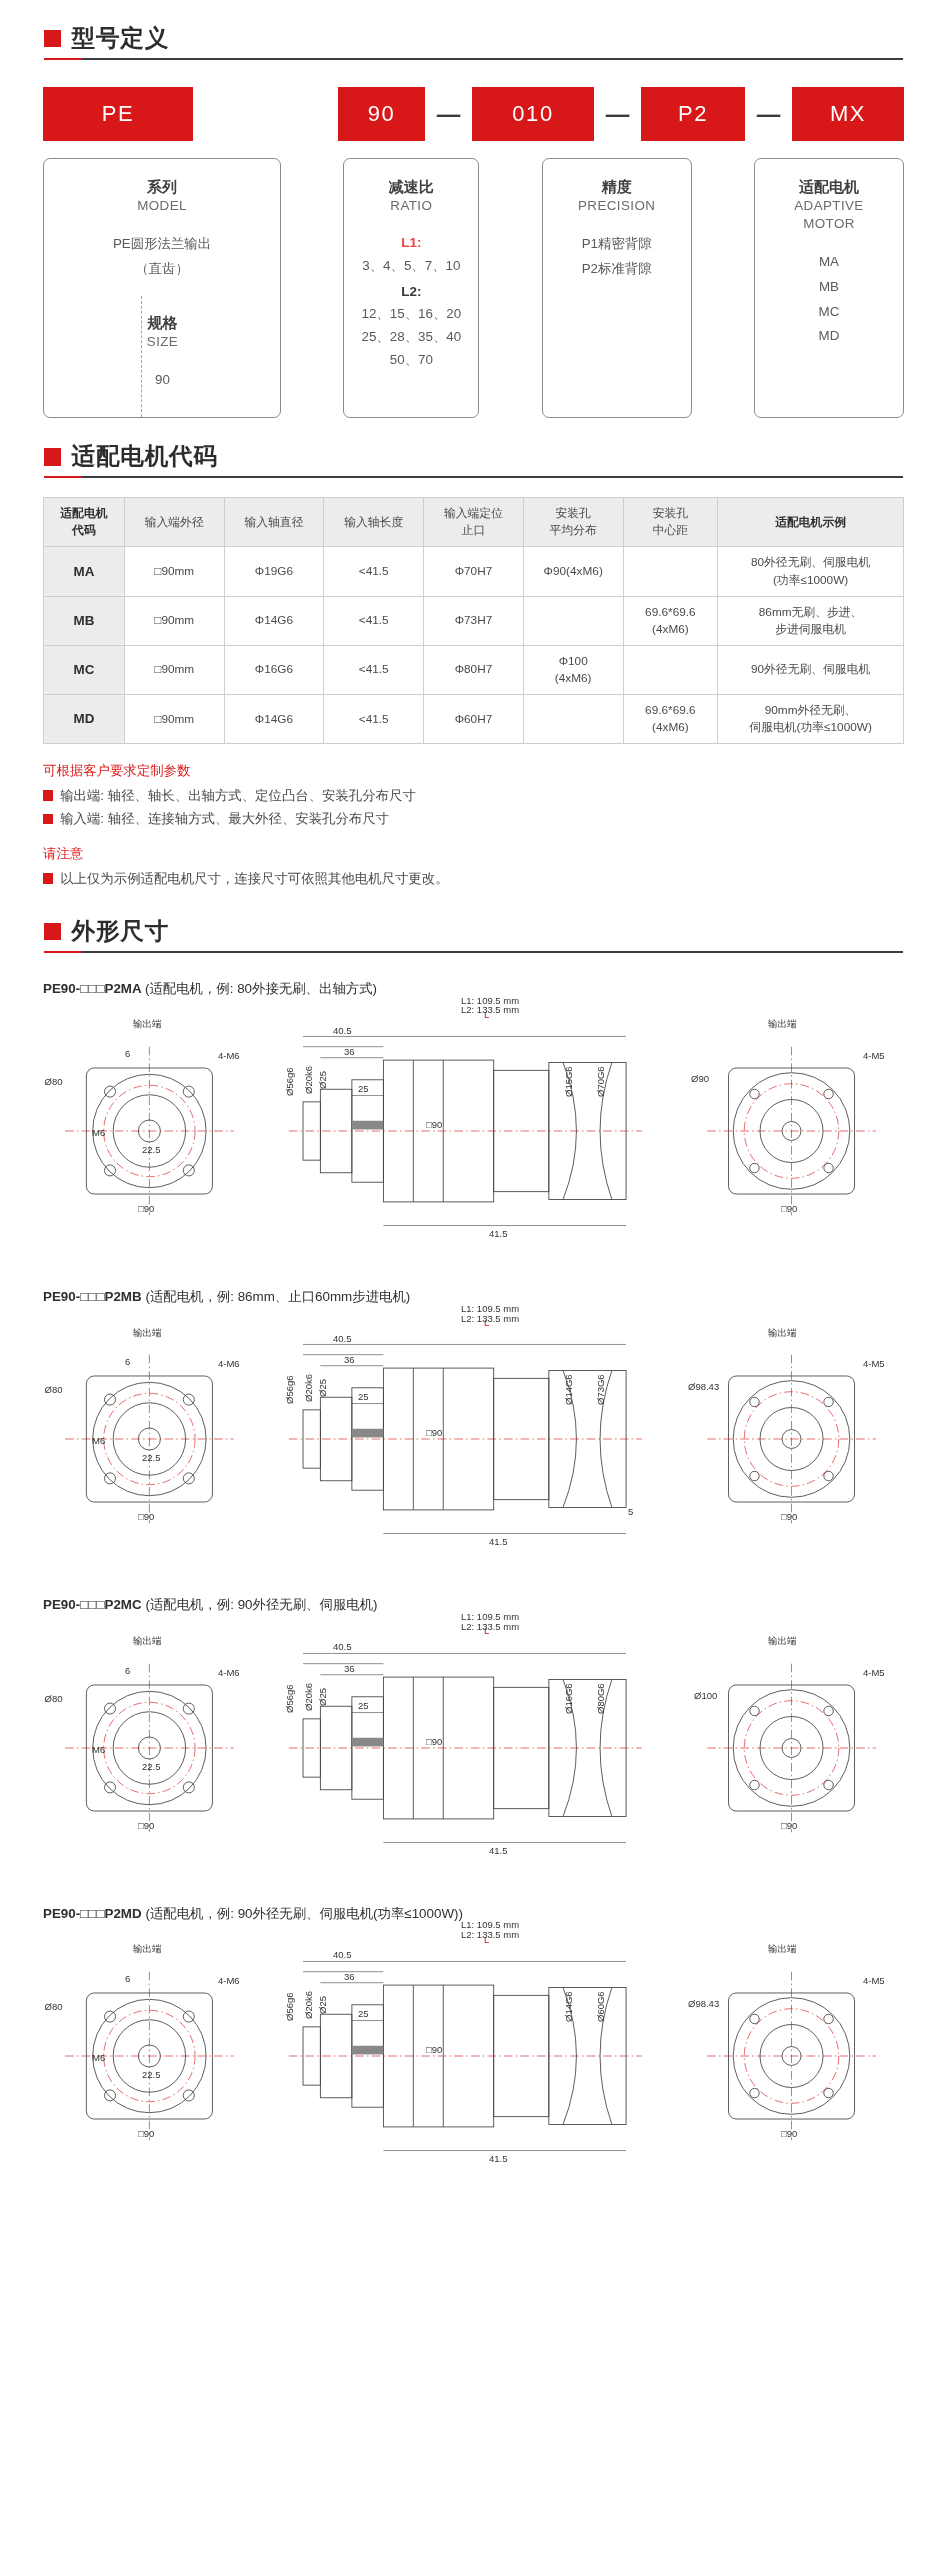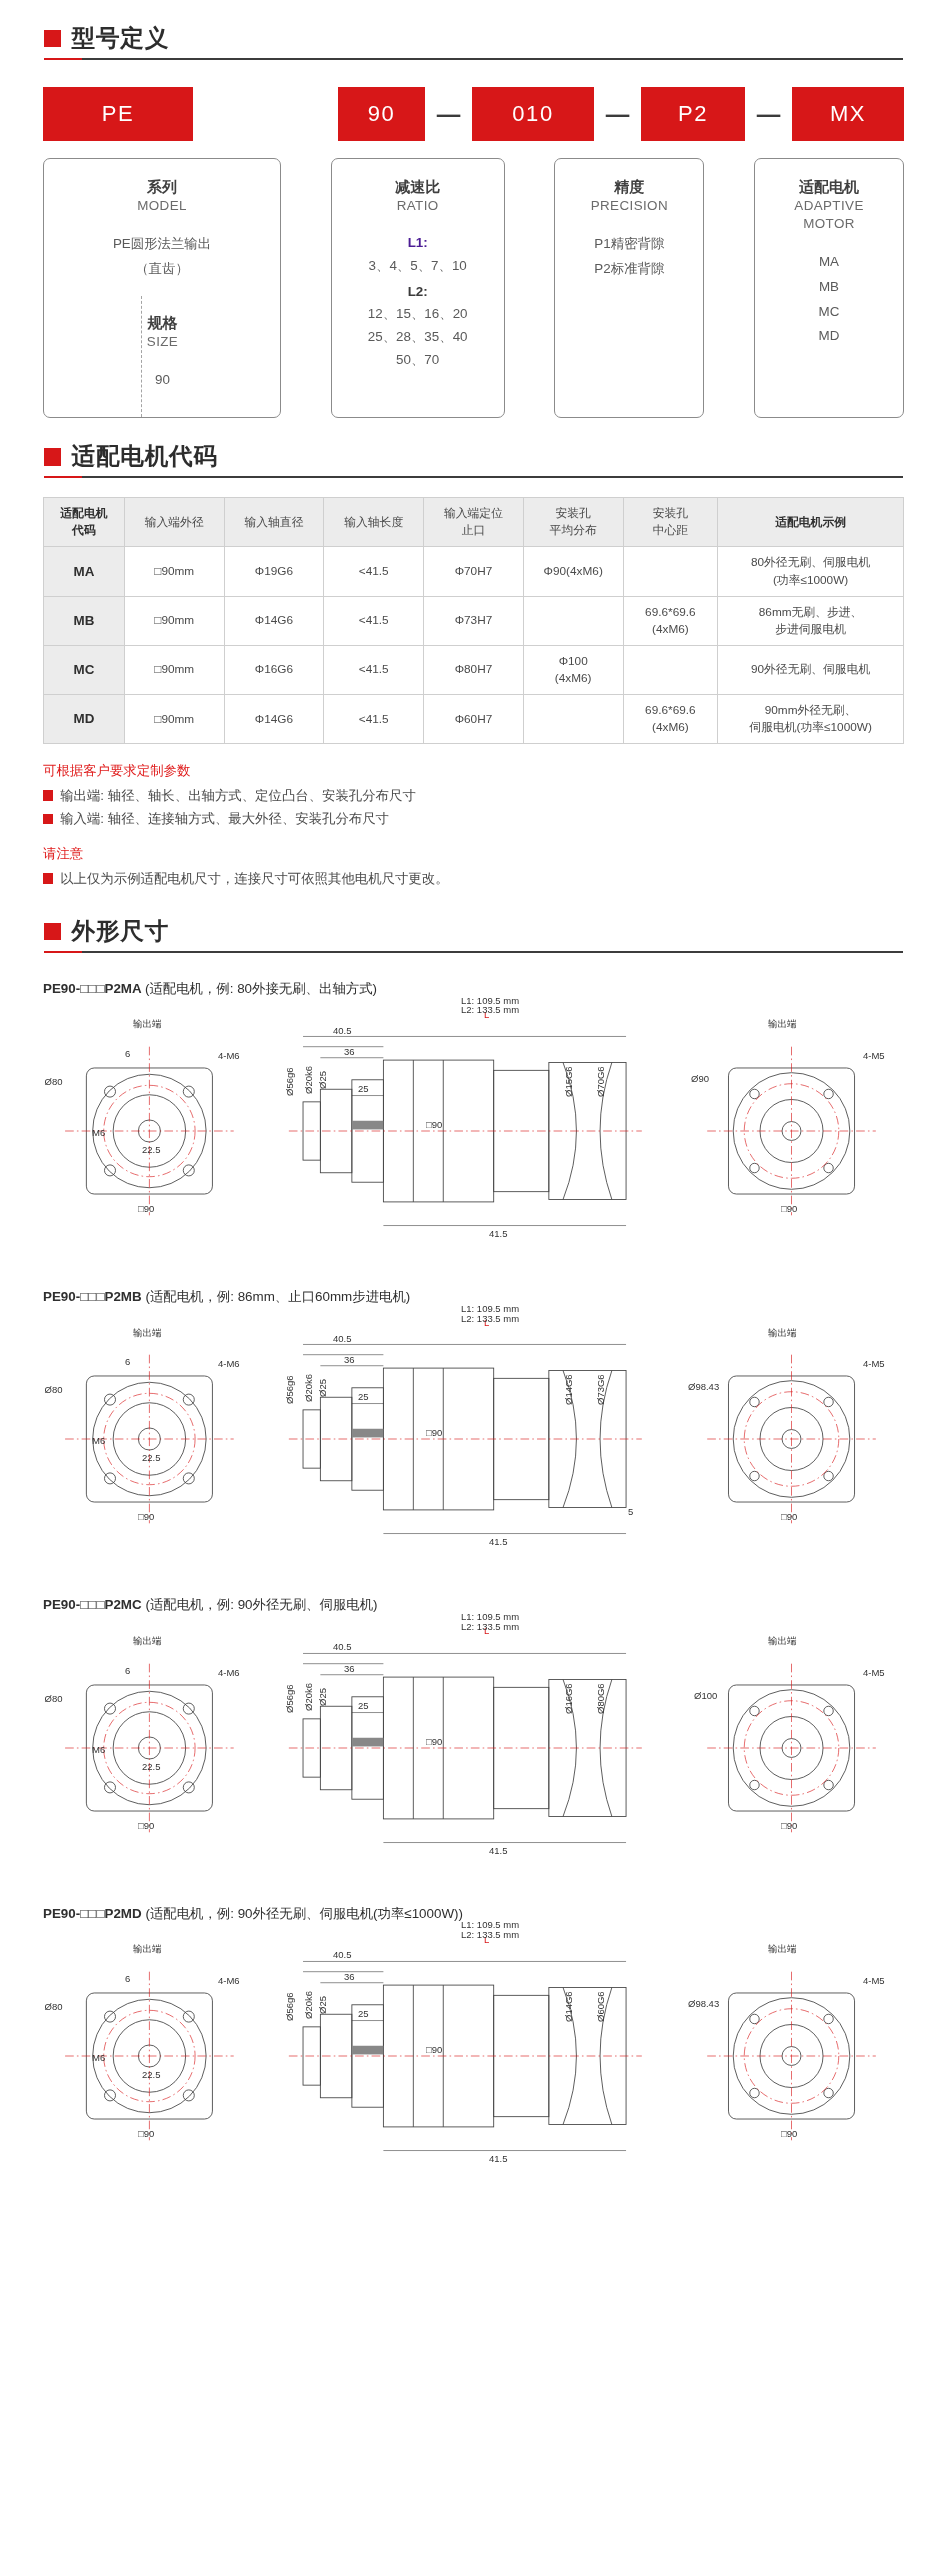--- a/index.html
+++ b/index.html
@@ -42,21 +42,21 @@
     min-height:260px; padding:17.3px 6.3px 14px 6.3px;
     display:flex; flex-direction:column; align-items:center;
   }
   .panel-split { display:flex; padding:0; }
   .panel-half {
     flex:1 1 0; padding:17.3px 4.7px 14px 4.7px;
     display:flex; flex-direction:column; align-items:center;
   }
   .panel-half + .panel-half { border-left:1.1px dashed #a4a4a4; }
   .p-model { width:238px; }
-  .p-ratio { width:174px; }
+  .p-ratio { width:136px; }
   .p-prec  { width:150px; }
   .p-motor { width:150px; }
 
   .hd-cn { font-size:15px; font-weight:bold; color:#404040; line-height:1.35; text-align:center; }
   .hd-en { font-size:13.4px; color:#6b6b6b; line-height:1.35; text-align:center; letter-spacing:0.4px; }
   .p-body { margin-top:17px; text-align:center; font-size:13.4px; color:#5a5a5a; line-height:1.85; }
   .p-body.tight { line-height:1.7; }
 
   
   .tbl-wrap { margin:19px 43px 0 43px; }
@@ -131,21 +131,21 @@
             <div>90</div>
           </div>
         </div>
       </div>
       <div class="sp"></div>
 
       <div class="panel p-ratio">
         <div class="hd-cn">减速比</div>
         <div class="hd-en">RATIO</div>
         <div class="p-body tight">
-          <div style="font-weight:bold;color:#4c1d95">L1:</div>
+          <div style="font-weight:bold;color:#ef4444">L1:</div>
           <div>3、4、5、7、10</div>
           <div style="font-weight:bold;color:#3b3b3b;margin-top:3.2px">L2:</div>
           <div>12、15、16、20</div>
           <div>25、28、35、40</div>
           <div>50、70</div>
         </div>
       </div>
       <div class="sp"></div>
 
       <div class="panel p-prec">

